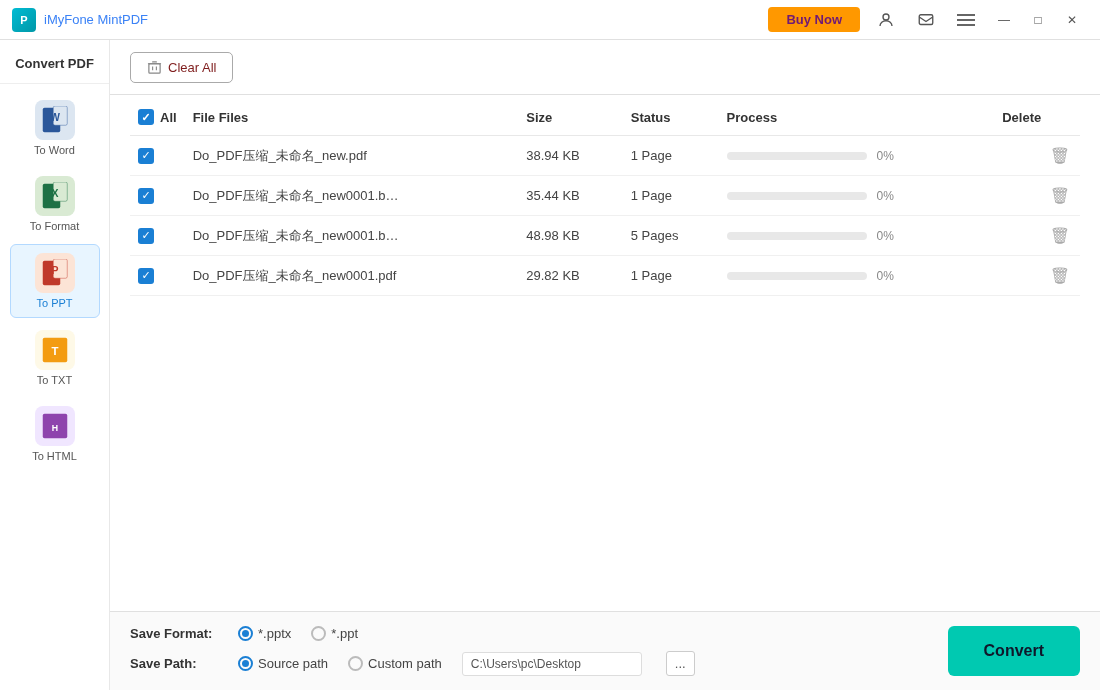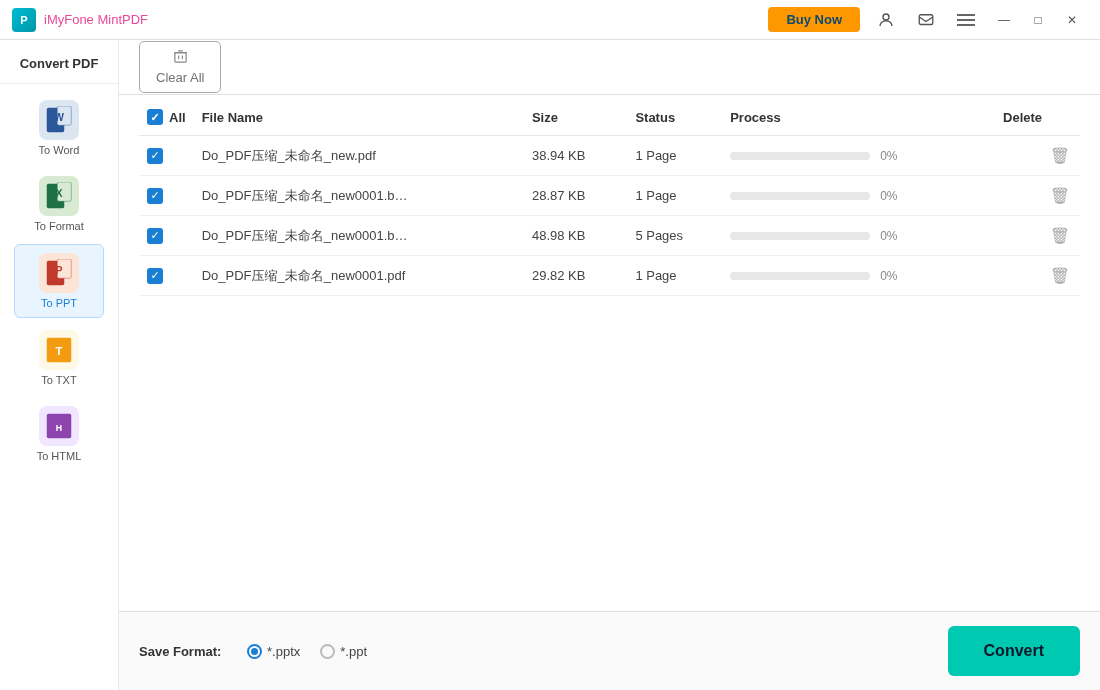--- a/index.html
+++ b/index.html
@@ -15,36 +15,36 @@
       user-select: none;
     }
     .titlebar-logo {
       width: 24px; height: 24px;
       background: linear-gradient(135deg, #00bcd4, #0097a7);
       border-radius: 4px;
       display: flex; align-items: center; justify-content: center;
       color: white; font-weight: bold; font-size: 11px;
       margin-right: 8px;
     }
-    .titlebar-title { font-size: 13px; color: #ec4899; flex: 1; }
+    .titlebar-title { font-size: 13px; color: #3b82f6; flex: 1; }
     .titlebar-btn-buy {
-      background: #ff9800; color: #0c4a6e; border: none; border-radius: 4px;
+      background: #ff9800; color: #701a75; border: none; border-radius: 4px;
       padding: 5px 18px; font-size: 13px; font-weight: bold; cursor: pointer;
       margin-right: 12px;
     }
     .titlebar-icons { display: flex; gap: 12px; align-items: center; }
     .titlebar-icon { width: 28px; height: 28px; display: flex; align-items: center; justify-content: center; cursor: pointer; border-radius: 50%; color: #555; font-size: 14px; }
     .win-controls { display: flex; gap: 2px; margin-left: 8px; }
     .win-btn { width: 32px; height: 28px; display: flex; align-items: center; justify-content: center; cursor: pointer; font-size: 12px; color: #555; }
 
     .app-body { display: flex; height: calc(690px - 40px); }
 
     
     .sidebar {
-      width: 119px;
+      width: 110px;
       background: #fff;
       border-right: 1px solid #e8e8e8;
       display: flex;
       flex-direction: column;
       align-items: center;
       padding-top: 8px;
       gap: 4px;
     }
     .sidebar-header {
       width: 100%;
@@ -91,22 +91,22 @@
     }
     .btn-add-files {
       display: flex; align-items: center; gap: 6px;
       border: 1.5px solid #1a7fd4; border-radius: 5px;
       background: #fff; color: #1a7fd4; padding: 7px 16px;
       font-size: 13px; cursor: pointer; font-weight: 500;
     }
     .btn-clear-all {
       display: flex; align-items: center; gap: 6px;
       border: 1.5px solid #aaa; border-radius: 5px;
-      background: #fff; color: #737373; padding: 7px 16px;
-      font-size: 13px; cursor: pointer; flex-direction: column;
+      background: #fff; color: #7f1d1d; padding: 7px 16px;
+      font-size: 13px; cursor: pointer;
     }
 
     
     .file-table-area { flex: 1; overflow-y: auto; padding: 0 20px; }
     .file-table { width: 100%; border-collapse: collapse; }
     .file-table thead tr th {
       padding: 14px 8px 10px;
       text-align: left;
       font-size: 13px;
       font-weight: 600;
@@ -300,21 +300,21 @@
     <div class="file-table-area">
       <table class="file-table">
         <thead>
           <tr>
             <th class="checkbox-cell">
               <div class="col-all">
                 <div class="check-box-header">✓</div>
                 <span>All</span>
               </div>
             </th>
-            <th>File Name</th>
+            <th>File Files</th>
             <th>Size</th>
             <th>Status</th>
             <th>Process</th>
             <th style="text-align:left; padding-right:10px;">Delete</th>
           </tr>
         </thead>
         <tbody id="file-table-body">
         <tr>
       <td class="checkbox-cell">
         <div class="check-box">✓</div>
@@ -332,21 +332,21 @@
       </td>
       <td style="text-align:right;padding-right:10px;">
         <span class="delete-btn">🗑</span>
       </td>
     </tr>
             <tr>
       <td class="checkbox-cell">
         <div class="check-box">✓</div>
       </td>
       <td>Do_PDF压缩_未命名_new0001.b…</td>
-      <td>28.87 KB</td>
+      <td>35.44 KB</td>
       <td>1 Page</td>
       <td>
         <div style="display:flex;align-items:center;gap:4px;">
           <div class="progress-bar-wrap">
             <div class="progress-bar-fill" style="width:0%"></div>
           </div>
           <span class="progress-pct">0%</span>
         </div>
       </td>
       <td style="text-align:right;padding-right:10px;">
@@ -405,18 +405,35 @@
                   <div class="radio-dot-inner"></div>
                 </div>
               <span>*.pptx</span>
             </label>
             <label class="radio-item">
               <div class="radio-dot-outer empty"></div>
               <span>*.ppt</span>
             </label>
           </div>
         </div>
+        <div class="format-row">
+          <span class="format-label">Save Path:</span>
+          <div class="radio-group">
+            <label class="radio-item">
+              <div class="radio-dot-outer">
+                  <div class="radio-dot-inner"></div>
+                </div>
+              <span>Source path</span>
+            </label>
+            <label class="radio-item">
+              <div class="radio-dot-outer empty"></div>
+              <span>Custom path</span>
+            </label>
+            <input class="path-input" type="text" readonly="" value="C:\Users\pc\Desktop" style="">
+            <button class="btn-browse">...</button>
+          </div>
+        </div>
       </div>
       <button class="btn-convert">Convert</button>
     </div>
 
   </div>
 </div>
 
 </body></html>

